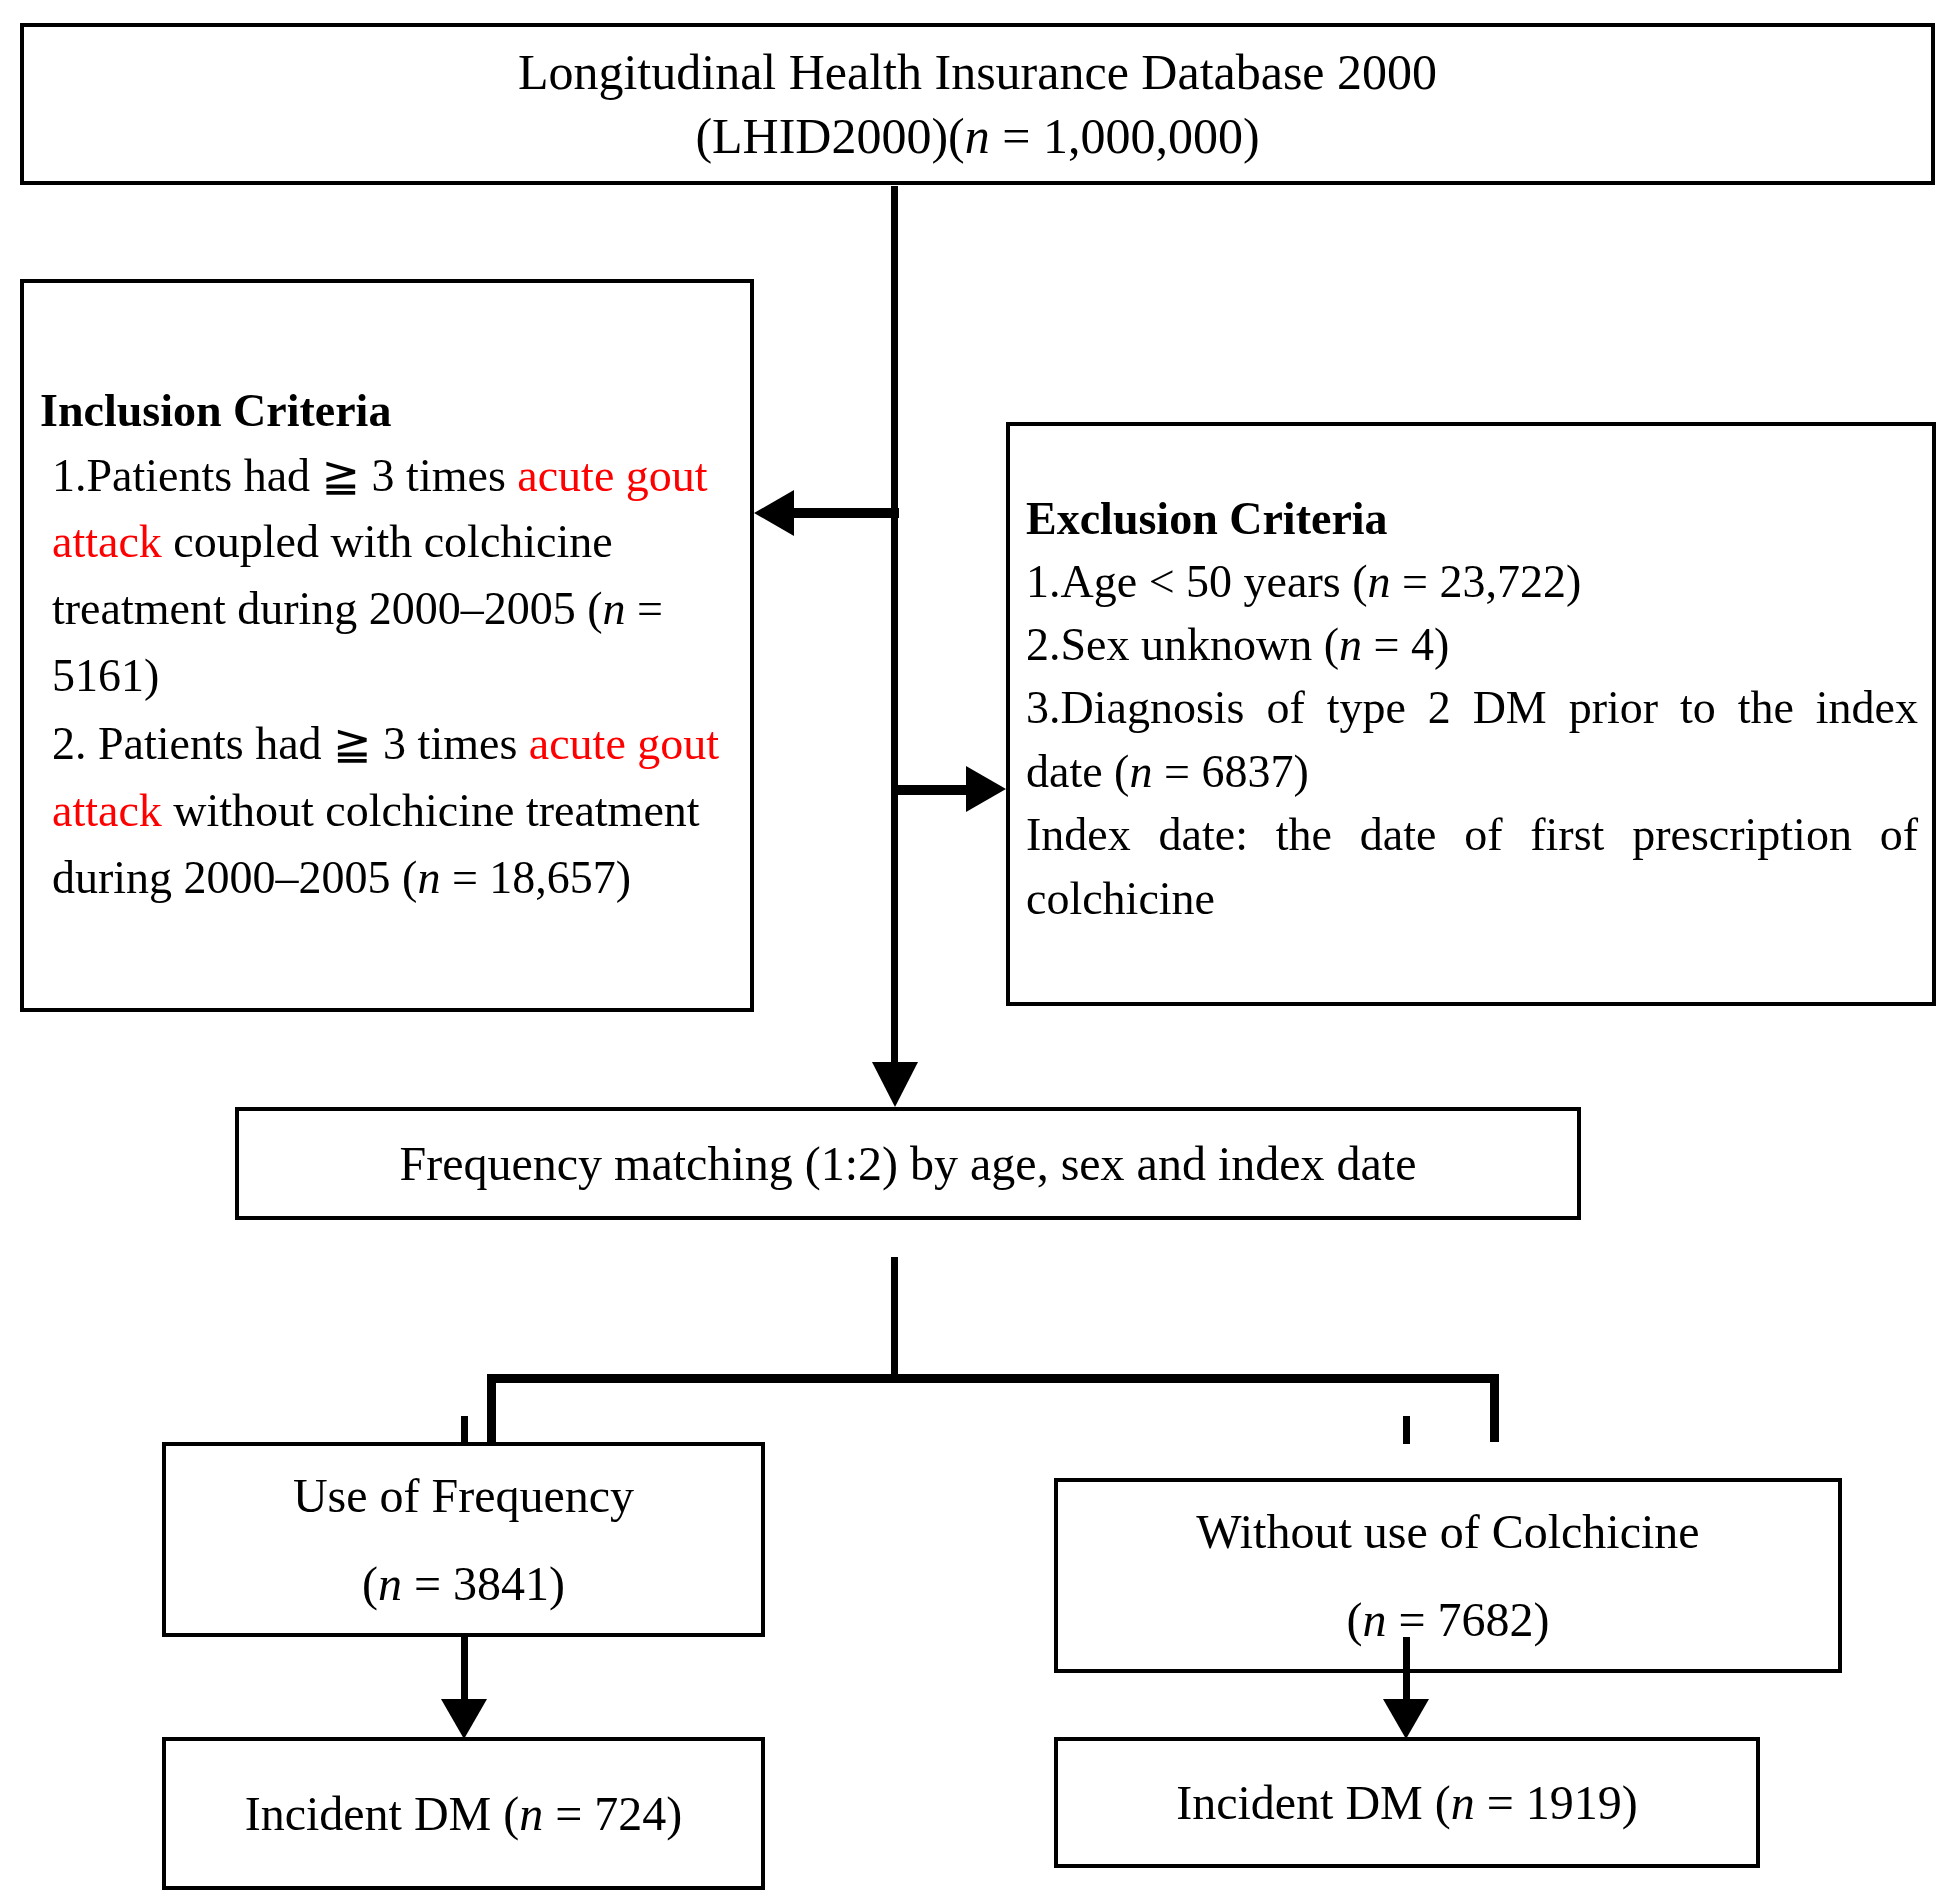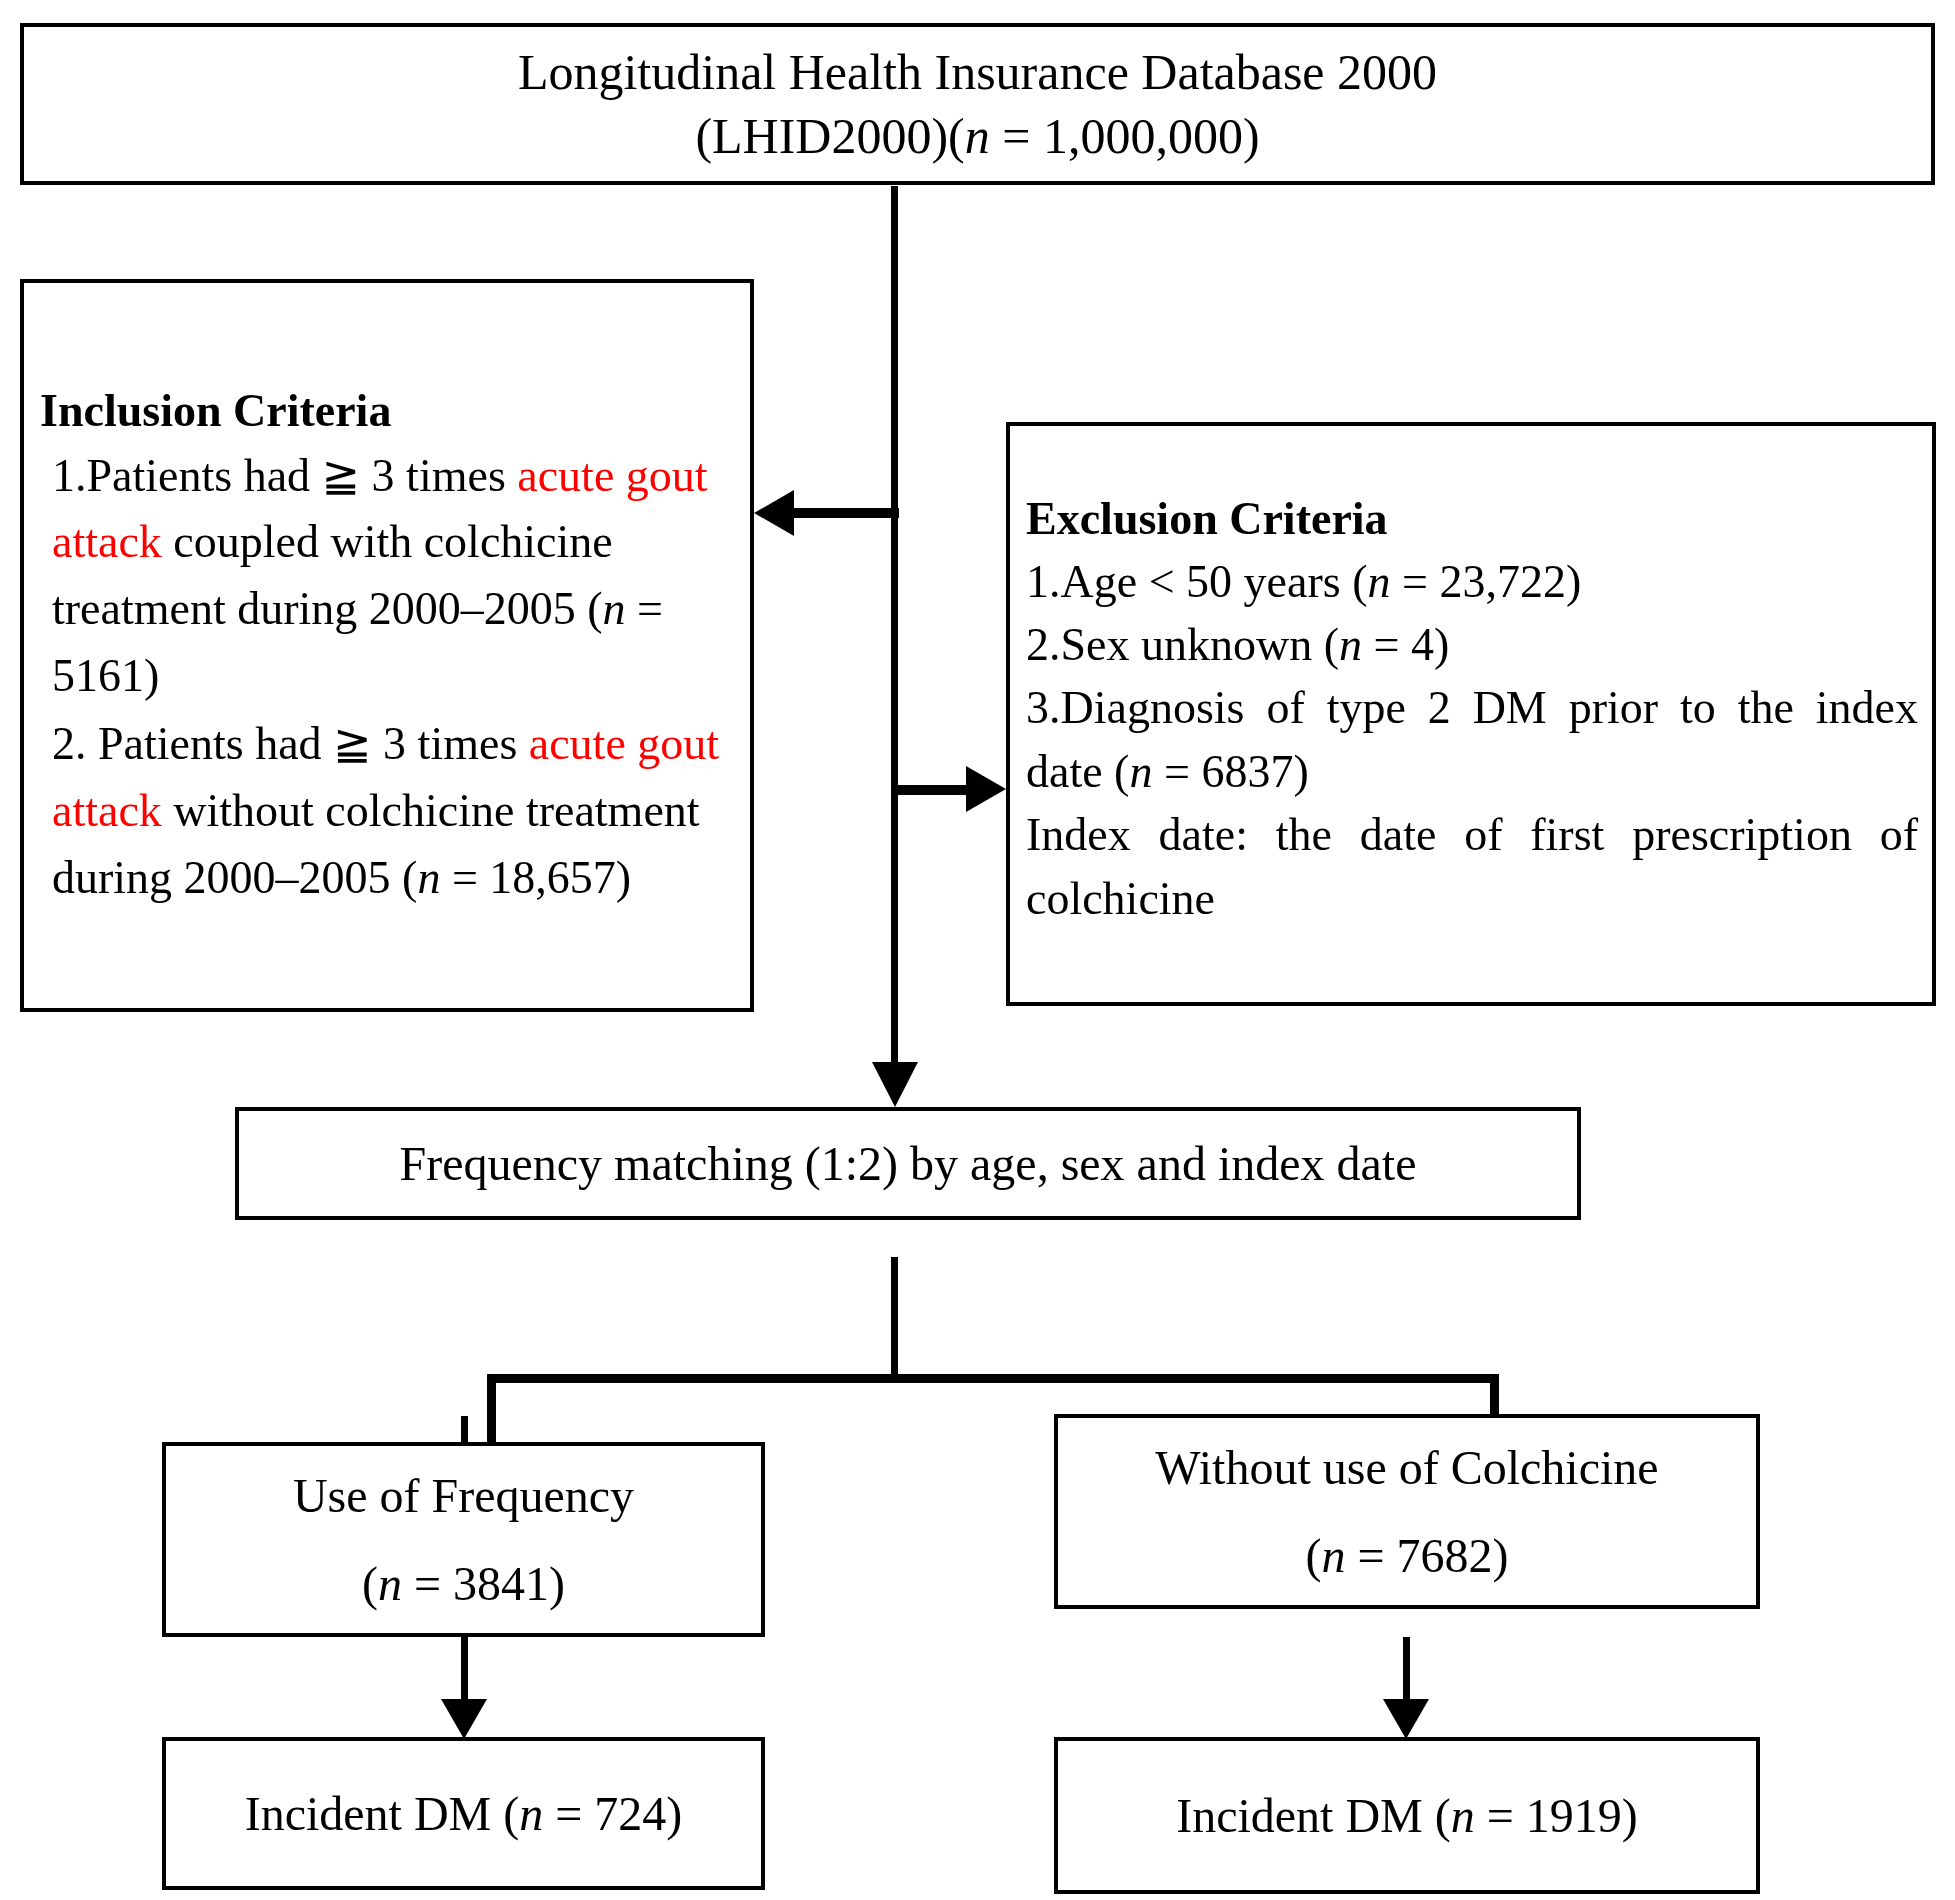--- a/index.html
+++ b/index.html
@@ -56,27 +56,27 @@
                          margin-bottom: 2.8px; }
   #box-exclusion .line { font-size: 46px; line-height: 1.38; white-space: normal; }
   #box-exclusion .just { text-align: justify; text-align-last: left; }
 
   
   #box-freq { left: 235px; top: 1107px; width: 1346px; height: 113px; }
   #box-freq .line { font-size: 48px; line-height: 1.2; }
 
   
   #box-use    { left: 162px;  top: 1442px; width: 603px; height: 195px; }
-  #box-nouse  { left: 1054px; top: 1414px; width: 706px; height: 195px; }
+  #box-nouse  { left: 1054px; top: 1478px; width: 788px; height: 195px; }
   #box-use .line, #box-nouse .line { font-size: 48px; line-height: 1.0; }
   .two-line-gap { height: 40px; }
 
   
   #box-dm1 { left: 162px;  top: 1737px; width: 603px; height: 153px; }
-  #box-dm2 { left: 1054px; top: 1737px; width: 706px; height: 157px; }
+  #box-dm2 { left: 1054px; top: 1737px; width: 706px; height: 131px; }
   #box-dm1 .line, #box-dm2 .line { font-size: 48px; line-height: 1.2; }
 
   em.ital { font-style: italic; }
   .red { color: #ff0000; }
 
   
   .conn {
     position: absolute;
     background: #000000;
   }

